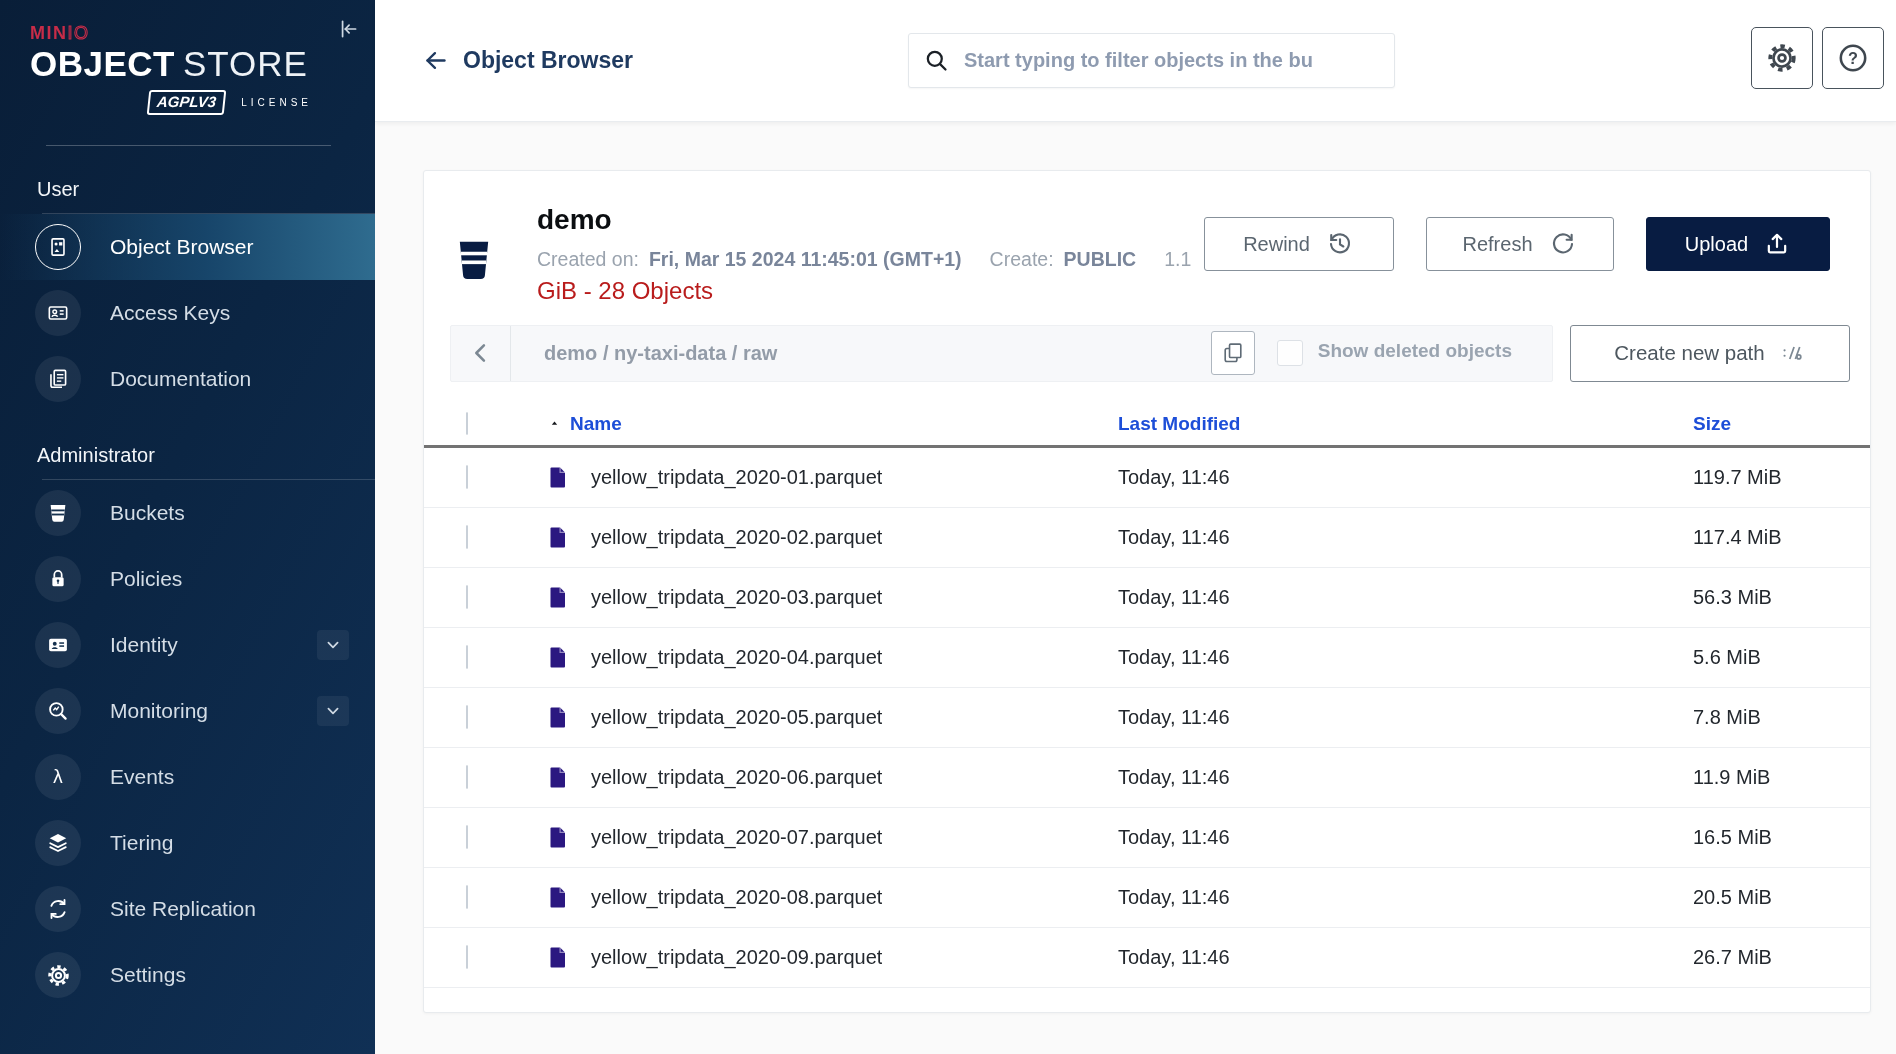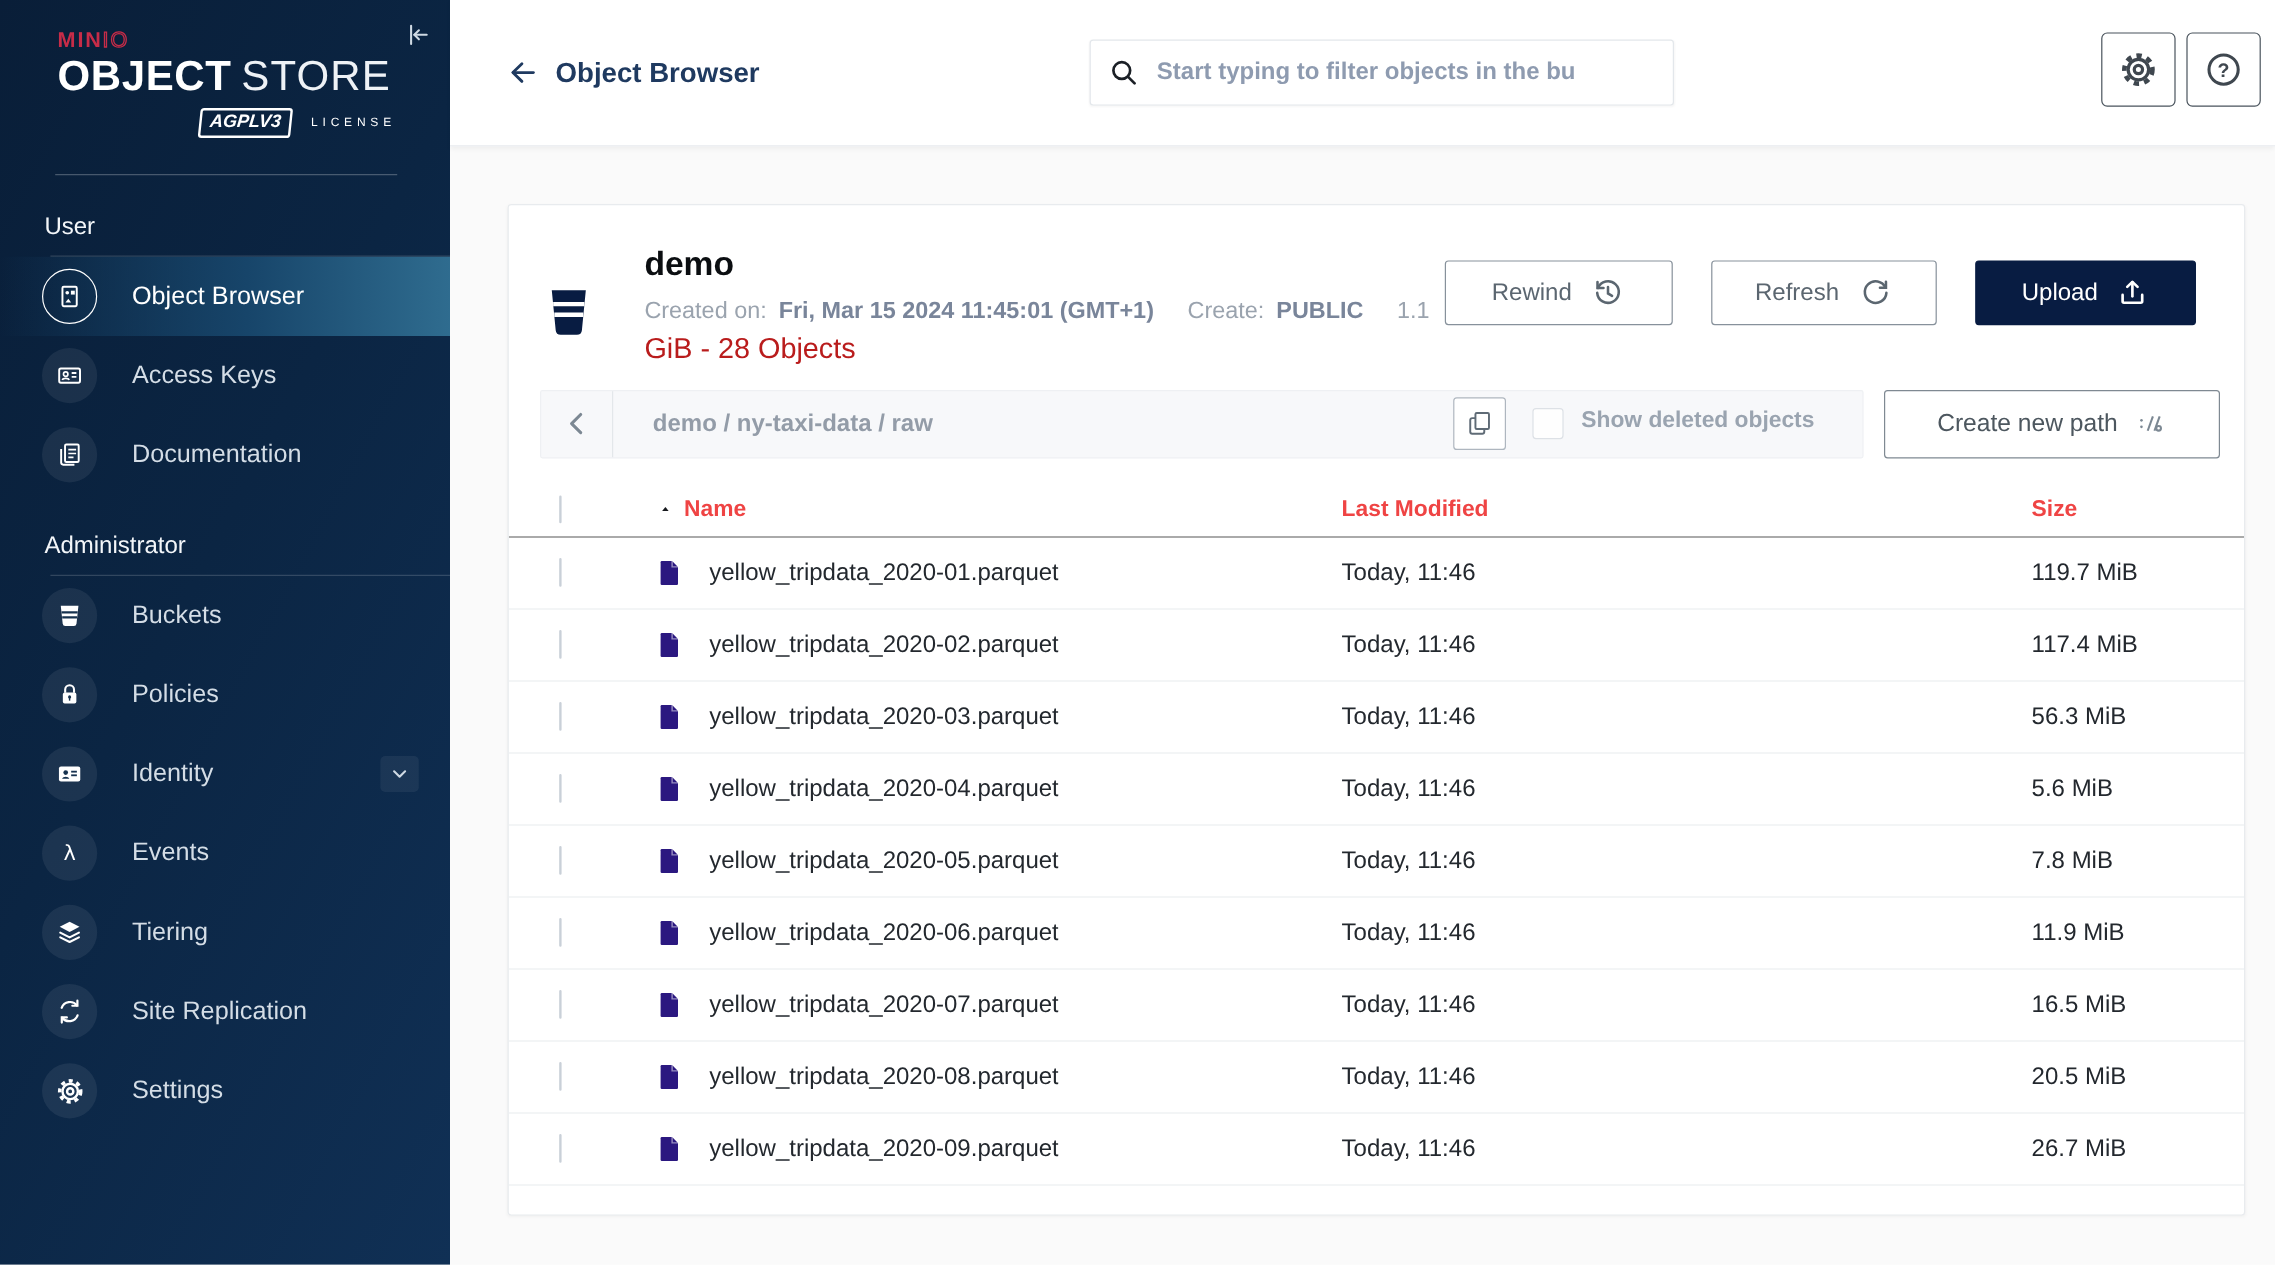--- a/index.html
+++ b/index.html
@@ -18,21 +18,21 @@
   .app{display:flex;width:1896px;height:1054px}
 
   
   .sidebar{
     width:375px;min-width:375px;height:1054px;position:relative;overflow:hidden;
     background:linear-gradient(118deg,#091e38 0%,#0b2543 45%,#103055 100%);
     color:#fff;
   }
   .collapse-btn{position:absolute;top:12px;right:10px;width:34px;height:34px;
     display:flex;align-items:center;justify-content:center;color:#cfd9e3;cursor:pointer}
-  .logo{padding:24px 0 0 48px}
+  .logo{padding:24px 0 0 30px}
   .brand{font-size:18px;font-weight:800;letter-spacing:1.5px;color:var(--red);line-height:1}
   .brand .brand-io{font-weight:400;color:transparent;-webkit-text-stroke:1.1px var(--red)}
   .product{font-size:35px;line-height:1.15;color:#fff;letter-spacing:.5px;margin-top:2px;white-space:nowrap}
   .product .p-bold{font-weight:800}
   .product .p-light{font-weight:300;color:#eef2f6;margin-left:8px;letter-spacing:1px}
   .license-row{display:flex;align-items:center;gap:16px;margin:6px 0 0 118px}
   .agpl-badge{font-style:italic;font-weight:800;font-size:15px;color:#fff;
     border:2px solid #fff;border-radius:3px;padding:1px 7px 2px 7px;transform:skewX(-6deg);line-height:1.2}
   .license-label{font-size:10px;letter-spacing:4px;color:#fff;font-weight:400}
   .logo-divider{border:none;border-top:1px solid rgba(255,255,255,.25);margin:30px 44px 0 46px}
@@ -107,21 +107,21 @@
     display:flex;align-items:center;justify-content:center;color:#5f6b76;margin-right:22px;cursor:pointer}
   .pb-check{display:flex;align-items:flex-start;gap:15px;margin-right:40px;cursor:pointer}
   .checkbox{width:26px;height:26px;border:1px solid #dde1e6;border-radius:3px;background:#fefefe}
   .pb-check-label{font-weight:700;color:#9aa4b0;font-size:19px;white-space:nowrap}
   .create-path-btn{height:57px;min-width:280px;font-size:20.5px;color:#4d575f;border-color:#7f8992}
   .create-path-btn .icn{color:#7c8893}
 
   
   .obj-table{margin-top:22px}
   .thead,.trow{display:grid;grid-template-columns:82px 570px 575px 1fr;padding-left:42px;align-items:center}
-  .thead{height:44px;border-bottom:1px solid #737373;font-size:19px;font-weight:700;color:#ef4444}
+  .thead{height:44px;border-bottom:3px solid #737373;font-size:19px;font-weight:700;color:#1d4ed8}
   .th-name{display:flex;align-items:center;gap:9px;cursor:pointer}
   .sort-icn{color:#16191d;display:flex}
   .trow{height:60px;border-bottom:1px solid #eceef1;font-size:20px;color:#23282e;cursor:pointer}
   .checkbox.small{width:23px;height:23px;border-radius:2px;border-color:#c9d0d8}
   .cell-name{display:flex;align-items:center;gap:23px;min-width:0}
   .file-icon{color:var(--file-purple);display:flex}
   .fname{white-space:nowrap;overflow:hidden;text-overflow:ellipsis}
   .icn{display:inline-flex;align-items:center;justify-content:center;line-height:0}
 </style>
 </head>
@@ -223,20 +223,35 @@
         <span class="icon-circle">
               <svg width="26" height="26" viewBox="0 0 24 24">
                 <rect x="3.8" y="6.2" width="16.4" height="11.6" rx="1.6" fill="currentColor"></rect>
                 <circle cx="9" cy="10.9" r="1.8" fill="#16324f"></circle>
                 <path d="M6.2 15.6c.6-2.1 5-2.1 5.6 0z" fill="#16324f"></path>
                 <rect x="13.2" y="9.5" width="4.4" height="1.4" fill="#16324f"></rect>
                 <rect x="13.2" y="12.3" width="4.4" height="1.4" fill="#16324f"></rect>
               </svg>
             </span>
         <span class="nav-label">Identity</span>
+        <span class="chev">
+              <svg width="22" height="22" viewBox="0 0 24 24">
+                <polyline points="7,9.5 12,14.5 17,9.5" fill="none" stroke="currentColor" stroke-width="1.9" stroke-linecap="round" stroke-linejoin="round"></polyline>
+              </svg>
+            </span>
+      </div>
+      <div class="nav-item">
+        <span class="icon-circle">
+              <svg width="26" height="26" viewBox="0 0 24 24">
+                <circle cx="10.5" cy="10.5" r="5.8" fill="none" stroke="currentColor" stroke-width="1.7"></circle>
+                <line x1="14.9" y1="14.9" x2="19" y2="19" stroke="currentColor" stroke-width="2.1" stroke-linecap="round"></line>
+                <path d="M7.7 11.4l1.7-2.2 1.4 1.5 1.9-2.7" fill="none" stroke="currentColor" stroke-width="1.3"></path>
+              </svg>
+            </span>
+        <span class="nav-label">Monitoring</span>
         <span class="chev">
               <svg width="22" height="22" viewBox="0 0 24 24">
                 <polyline points="7,9.5 12,14.5 17,9.5" fill="none" stroke="currentColor" stroke-width="1.9" stroke-linecap="round" stroke-linejoin="round"></polyline>
               </svg>
             </span>
       </div>
       <div class="nav-item">
         <span class="icon-circle">
               <svg width="26" height="26" viewBox="0 0 24 24">
                 <text x="12" y="17.2" text-anchor="middle" font-size="16" fill="currentColor" font-family="DejaVu Sans,sans-serif">λ</text>

